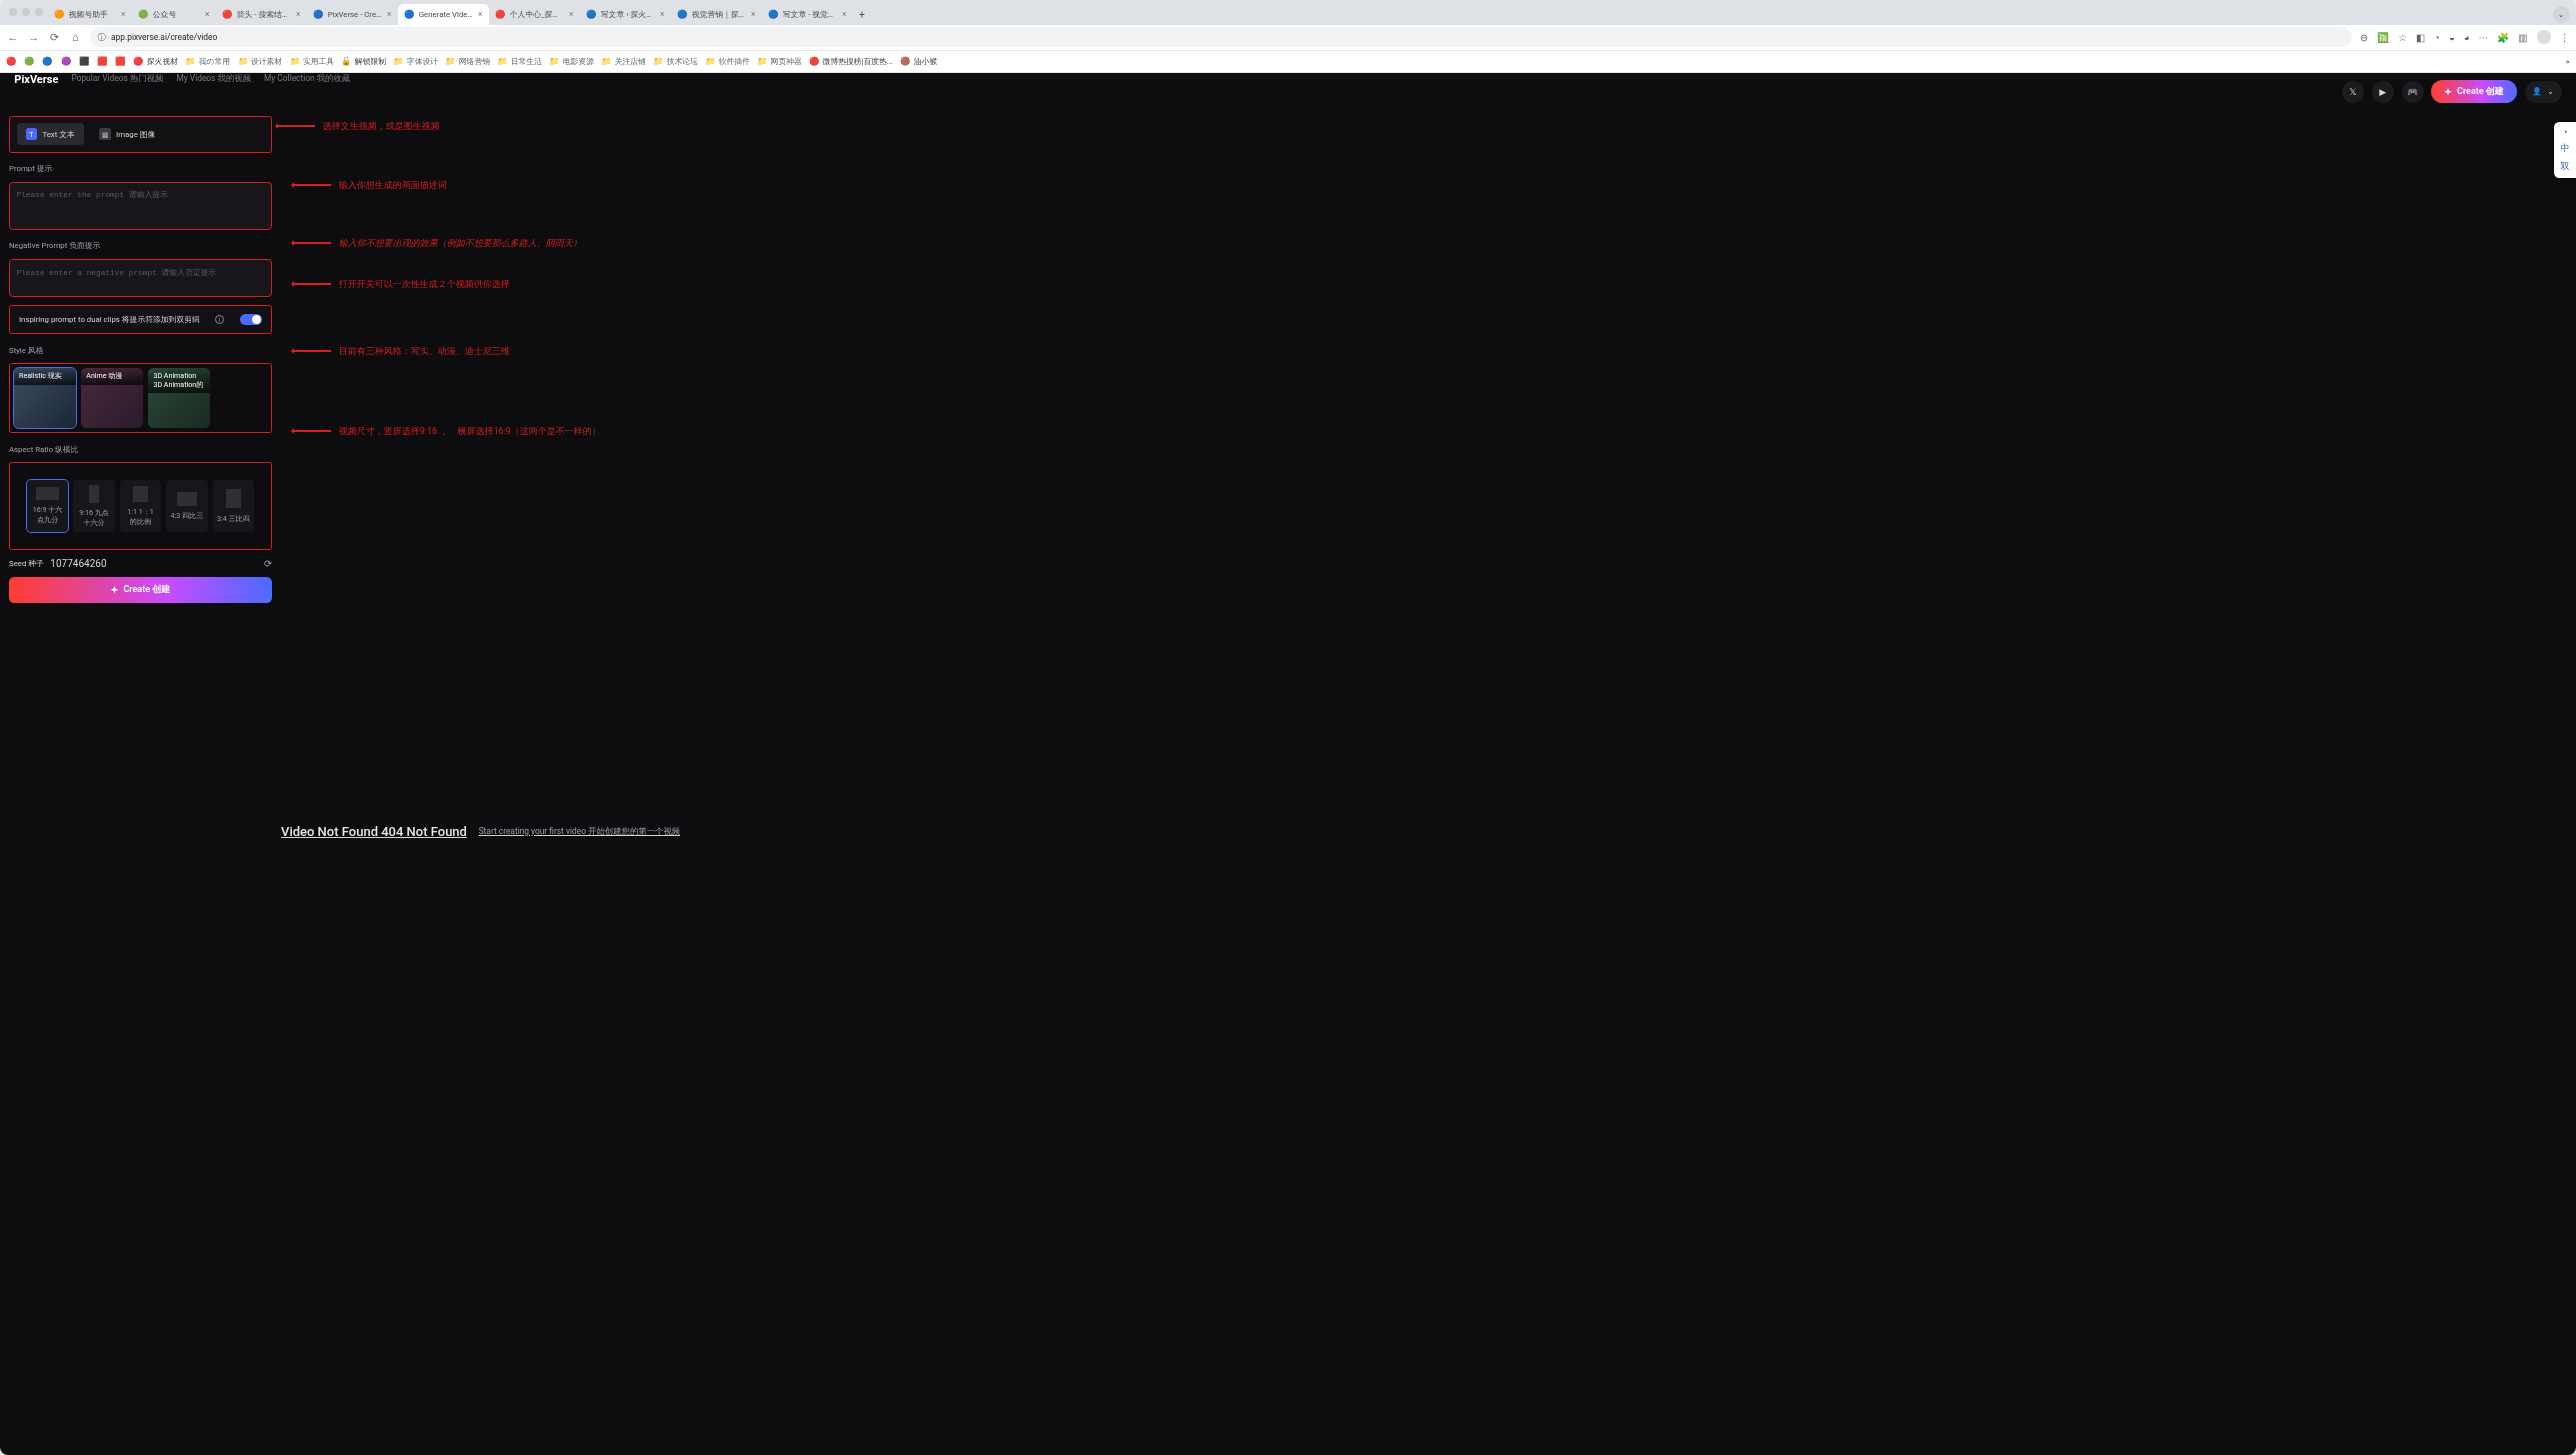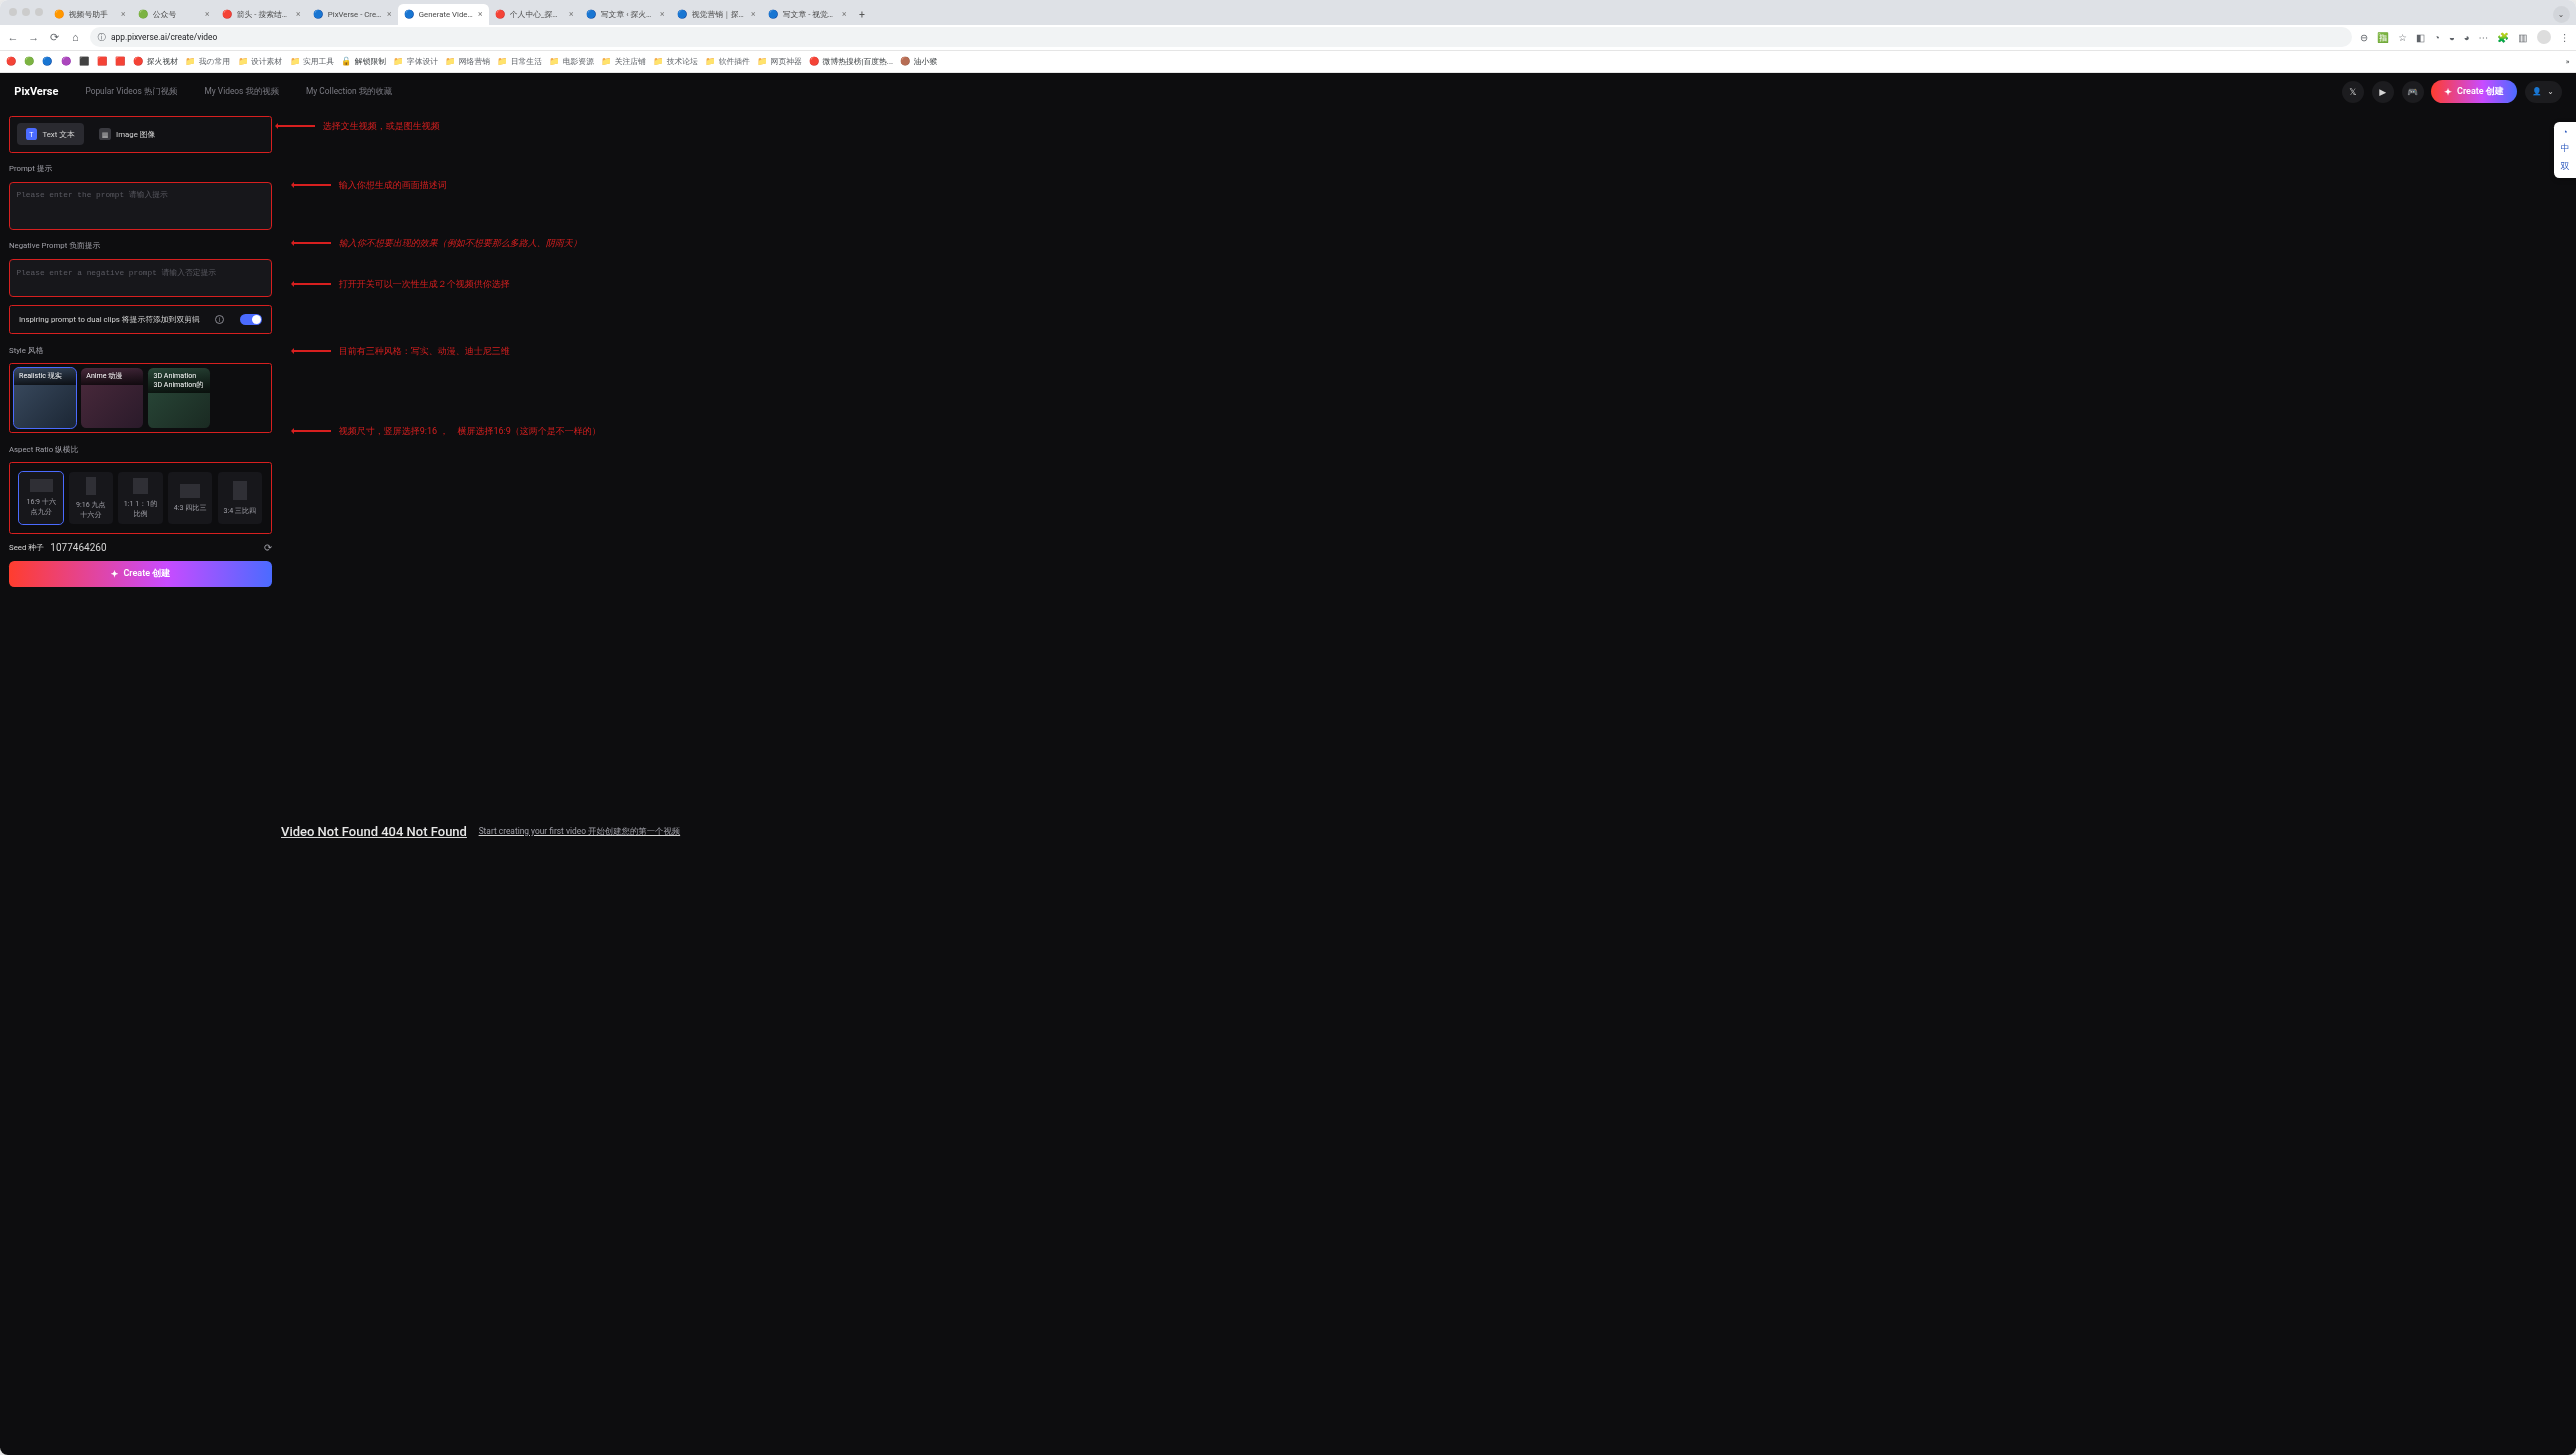--- a/index.html
+++ b/index.html
@@ -86,22 +86,22 @@
   .page {
     flex: 1;
     background: #0d0d0f;
     color: #d6d6d6;
     display: flex;
     flex-direction: column;
     position: relative;
     overflow: hidden;
   }
   .topnav {
-    height: 38px; display: flex; align-items: center;
-    padding: 0 14.3px; gap: 27px;
+    height: 38px; display: flex; 
+    padding: 0 14.3px; gap: 13px;
   }
   .brand { font-weight: 700; font-size: 11px; color: #fff; }
   .topnav .navlink { font-size: 8.4px; color: #7a7a82; }
   .top-right { margin-left: auto; display: flex; align-items: center; gap: 7.8px; }
   .circle-ic {
     width: 22px; height: 22px; border-radius: 50%;
     background: #1c1c1f; display: flex; align-items: center; justify-content: center;
     color: #d6d6d6; font-size: 9px;
   }
   .create-btn {
@@ -181,21 +181,21 @@
   .style-card.anime { background: linear-gradient(135deg,#4b2a3c,#2a1a2a); }
   .style-card.d3    { background: linear-gradient(135deg,#2a4a3a,#1a2a22); }
   .style-card.sel { outline: 1.3px solid #4b6bff; }
   .style-card .sl {
     width: 100%; padding: 3.9px 5.2px;
     font-size: 7.1px; color: #fff;
     background: linear-gradient(to top, rgba(0,0,0,0.7), transparent);
     white-space: normal; line-height: 1.2;
   }
 
-  .ar-row { display: flex; gap: 5.2px; padding: 9px; }
+  .ar-row { display: flex; gap: 5.2px; padding: 17px; }
   .ar-item {
     flex: 1; height: 52px; border-radius: 3.9px; background: #17171b;
     display: flex; flex-direction: column; align-items: center; justify-content: center;
     gap: 5.2px; font-size: 7.1px; color: #a0a0a8; text-align: center; padding: 2.6px 3.9px;
   }
   .ar-item.sel { outline: 1.3px solid #4b6bff; }
   .ar-shape { background: #2f2f35; }
   .ar-16-9 { width: 23px; height: 13px; }
   .ar-9-16 { width: 10.4px; height: 18px; }
   .ar-1-1  { width: 15.5px; height: 15.5px; }

